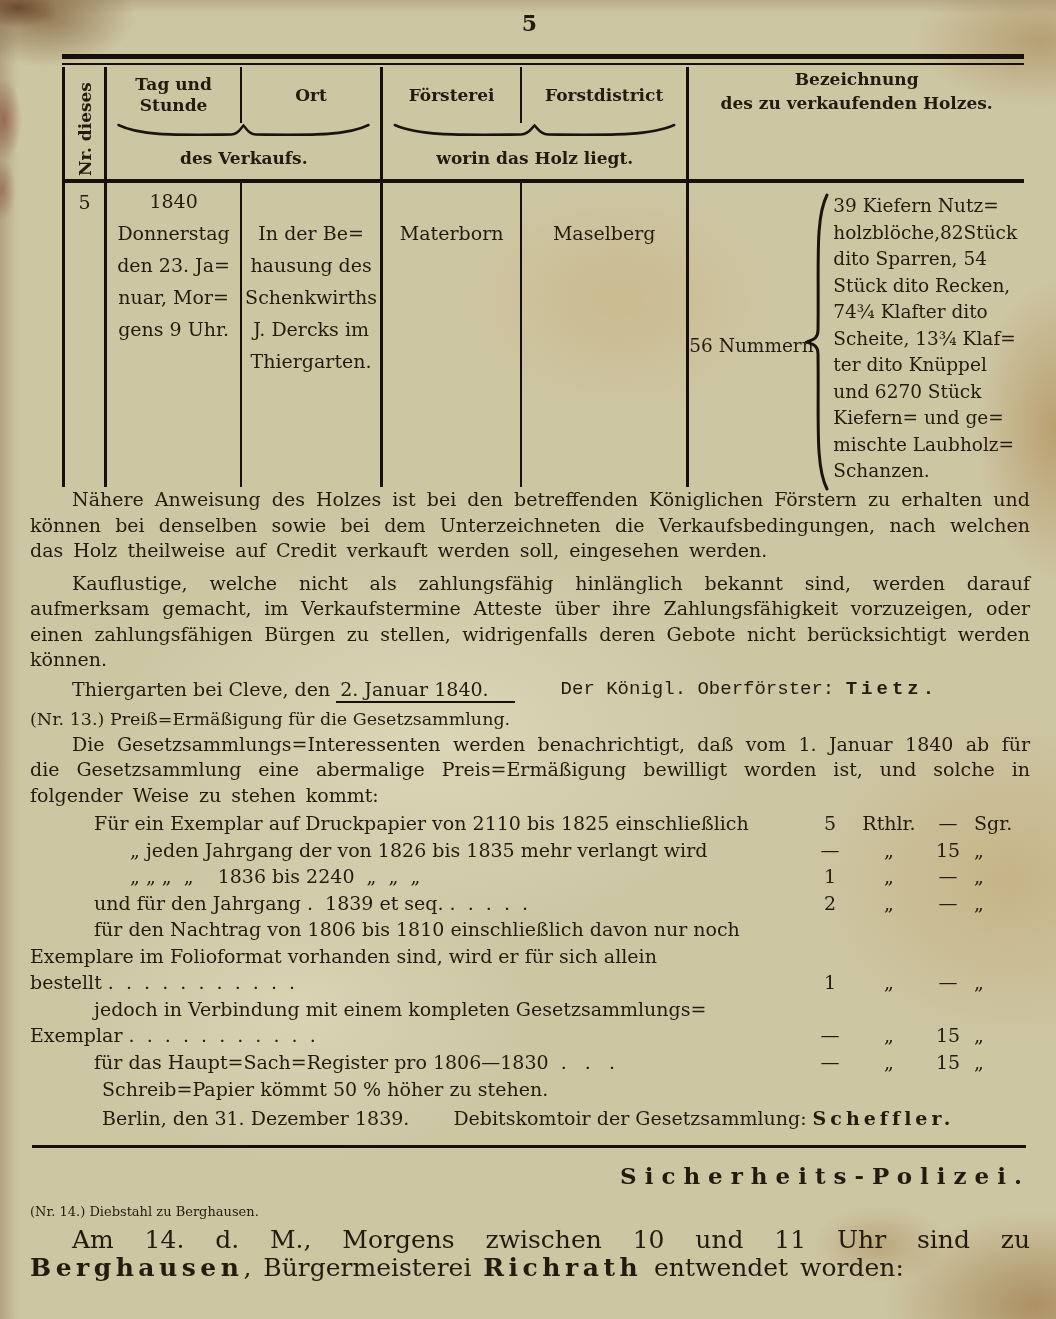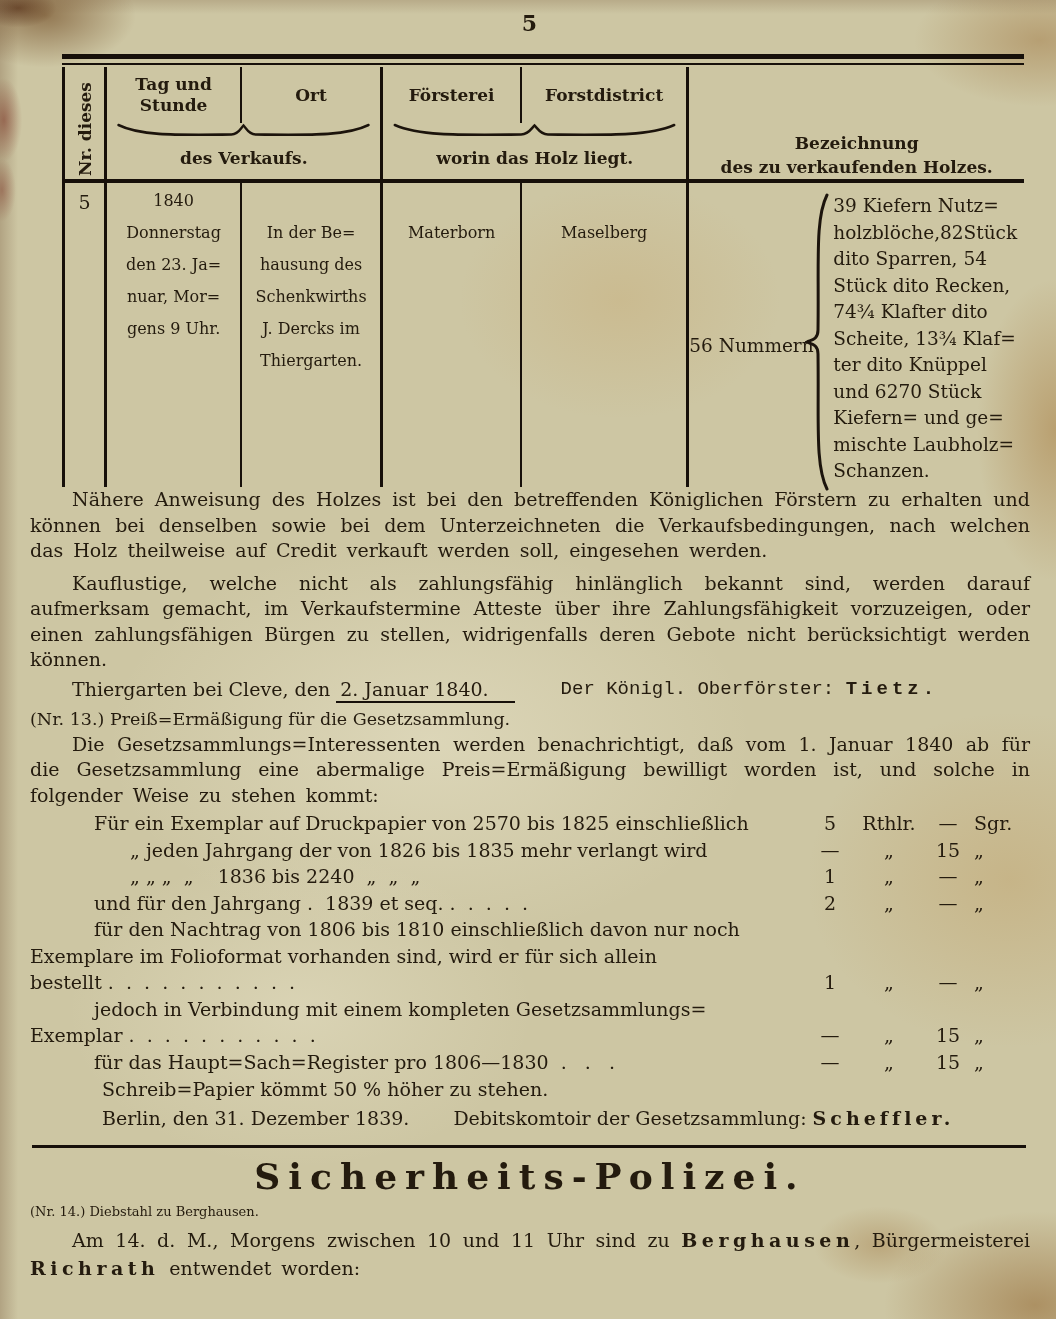--- a/index.html
+++ b/index.html
@@ -42,28 +42,28 @@
   .grp-head{display:flex;height:56px;}
   .ghcell{display:flex;align-items:center;justify-content:center;text-align:center;
           font-weight:bold;font-size:17px;line-height:21px;}
   .grpA .ghcell.ca{width:136px;border-right:2.5px solid #17100a;}
   .grpA .ghcell.cb{width:140px;}
   .grpB .ghcell.ca{width:140px;border-right:2.5px solid #17100a;}
   .grpB .ghcell.cb{width:166px;}
   .bracewrap{height:16px;padding:0 8px;}
   .bracewrap svg{display:block;width:100%;height:15px;}
   .grp-sub{height:40px;text-align:center;font-weight:bold;font-size:17px;padding-top:9px;}
-  .grp-body{display:flex;border-top:4px solid #17100a;height:308px;font-size:16px;line-height:32px;text-align:center;}
+  .grp-body{display:flex;border-top:4px solid #17100a;height:308px;font-size:19px;line-height:32px;text-align:center;}
   .grpA .gb.ca{width:136px;border-right:2.5px solid #17100a;padding-top:2px;}
   .grpA .gb.cb{width:140px;padding-top:34px;}
   .grpB .gb.ca{width:140px;border-right:2.5px solid #17100a;padding-top:34px;}
   .grpB .gb.cb{width:166px;padding-top:34px;}
   .gb span{display:block;}
   .c5{width:349px;}
-  .c5head{height:112px;display:flex;flex-direction:column;justify-content:flex-end;align-items:center;
+  .c5head{height:112px;display:flex;flex-direction:column;justify-content:flex-start;align-items:center;
           font-weight:bold;font-size:17px;line-height:24px;text-align:center;}
   .c5body{border-top:4px solid #17100a;height:308px;display:flex;padding-top:10px;}
   .nummern{width:116px;margin-top:142px;white-space:nowrap;font-size:18.5px;}
   .bigbrace{width:24px;height:298px;flex:none;}
   .holz{flex:1;font-size:18.5px;line-height:26.5px;padding-left:4px;}
   .holz span{display:block;white-space:nowrap;}
 
   
   .para{margin:0;font-size:19px;line-height:25.5px;text-align:justify;word-spacing:4px;text-indent:42px;}
   .p-first{margin-top:7px;}
@@ -80,23 +80,23 @@
   .i1{padding-left:64px;}
   .i2{padding-left:100px;}
   .pv,.pv2{width:52px;text-align:center;flex:none;}
   .pu{width:66px;text-align:center;flex:none;}
   .pu2{width:48px;text-align:left;flex:none;}
   .noteline{margin:1px 0 0 0;font-size:19px;line-height:27px;padding-left:72px;}
   .berlin{margin:1px 0 0 0;font-size:19px;line-height:29px;display:flex;}
   .bl-left{padding-left:72px;white-space:nowrap;}
   .bl-right{margin-left:44px;white-space:nowrap;}
   .hr-thin{height:0;border-top:3px solid #17100a;margin:12px 4px 0 2px;}
-  .bigheading{margin:8px 0 0 0;text-align:center;font-size:36px;font-weight:bold;letter-spacing:8px;line-height:40px;}
+  .bigheading{margin:8px 0 0 0;text-align:right;font-size:23px;font-weight:bold;letter-spacing:8px;line-height:40px;}
   .nr14head{margin:4px 0 0 0;font-size:13px;line-height:23px;}
-  .lastpara{margin:3px 0 0 0;font-size:19px;line-height:28px;text-align:justify;word-spacing:4px;text-indent:42px;}
+  .lastpara{margin:3px 0 0 0;font-size:25px;line-height:28px;text-align:justify;word-spacing:4px;text-indent:42px;}
   .sperr2{letter-spacing:4.5px;font-weight:bold;}
 </style>
 </head>
 <body>
 
 <div class="page">
   <div class="content">
 
     <div class="pagenum">5</div>
 
@@ -201,21 +201,21 @@
         <span>Der Königl. Oberförster:</span>
         <span class="sperr">Tietz.</span>
       </div>
     </div>
 
     <p class="nr13head">(Nr. 13.) Preiß=Ermäßigung für die Gesetzsammlung.</p>
     <p class="para" style="margin-top:0;">Die Gesetzsammlungs=Interessenten werden benachrichtigt, daß vom 1. Januar 1840 ab für die Gesetzsammlung eine abermalige Preis=Ermäßigung bewilligt worden ist, und solche in folgender Weise zu stehen kommt:</p>
 
     <div class="prices">
       <div class="prow">
-        <span class="plabel i1">Für ein Exemplar auf Druckpapier von 2570 bis 1825 einschließlich</span>
+        <span class="plabel i1">Für ein Exemplar auf Druckpapier von 2110 bis 1825 einschließlich</span>
         <span class="pv">5</span>
         <span class="pu">Rthlr.</span>
         <span class="pv2">—</span>
         <span class="pu2">Sgr.</span>
       </div>
       <div class="prow">
         <span class="plabel i2">„ jeden Jahrgang der von 1826 bis 1835 mehr verlangt wird</span>
         <span class="pv">—</span>
         <span class="pu">„</span>
         <span class="pv2">15</span>

